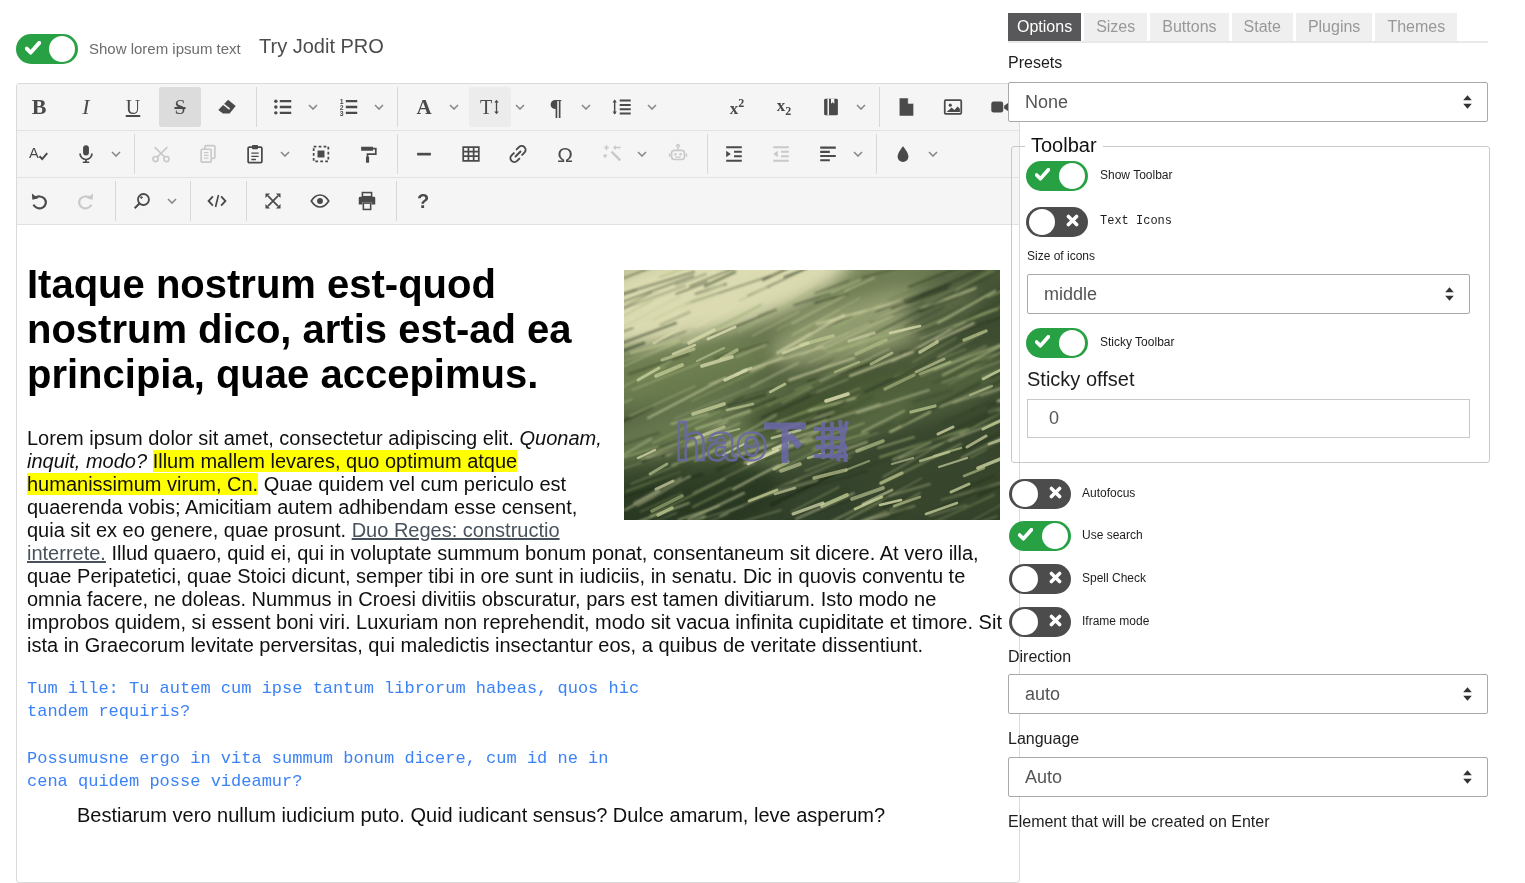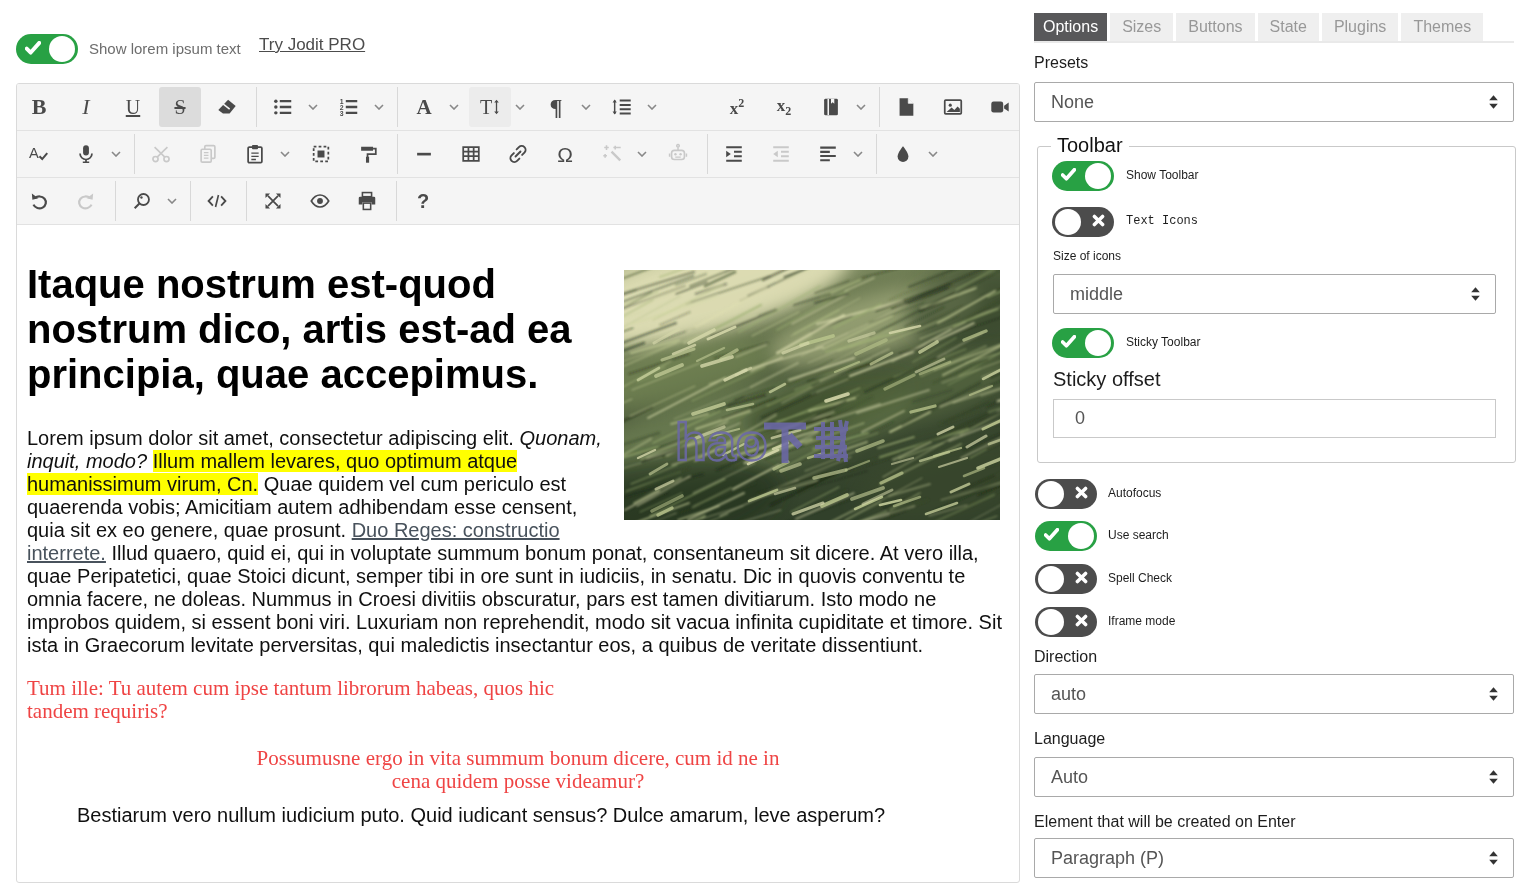--- a/index.html
+++ b/index.html
@@ -10,21 +10,21 @@
 .tgl.on { background:#28a144; }
 .tgl.off { background:#4c4c4c; }
 .tgl .knob { position:absolute; top:2px; width:26px; height:26px; border-radius:50%; background:#fff; }
 .tgl.on .knob { right:3px; }
 .tgl.off .knob { left:3px; }
 .tgl svg { position:absolute; top:7px; }
 .tgl.on svg { left:9px; }
 .tgl.off svg { right:9px; }
 
 #toplabel { position:absolute; left:89px; top:40px; font-size:15px; color:#6d6d6d; }
-#propro { position:absolute; left:259px; top:35px; font-size:17px; color:#4c4c4c; text-decoration:underline; }
+#propro { position:absolute; left:259px; top:35px; font-size:20px; color:#4c4c4c; }
 
 #editor { position:absolute; left:16px; top:83px; width:1004px; height:800px;
   border:1px solid #dadada; border-radius:3px; background:#fff; overflow:hidden; }
 .trow { height:47px; background:#f5f5f5; border-bottom:1px solid #e2e2e2;
   display:flex; align-items:center; padding-left:1px; }
 .tb { width:42px; height:40px; margin-right:5px; flex:none; display:flex;
   align-items:center; justify-content:center; color:#4a4a4a; border-radius:3px; }
 .grp { display:flex; margin-right:6px; flex:none; align-items:center; height:40px; color:#4a4a4a; }
 .grp .tb { margin-right:0; }
 .trig { width:18px; height:40px; display:flex; align-items:center; justify-content:center; flex:none; }
@@ -36,25 +36,25 @@
 .i { width:22px; height:22px; display:block; }
 .serif { font-family:"Liberation Serif", serif; font-size:22px; line-height:1; }
 
 #content { padding:1px 10px 0 10px; font-size:20px; color:#101010; }
 #content h1 { font-size:40px; margin:36px 0 30px 0; color:#000; }
 #content p { margin:20px 0; }
 #content .hl { background:#ffff00; }
 #content a.cl { color:#48525c; text-decoration:underline; }
 #imgf { float:right; width:376px; height:250px; margin:8px 9px 18px 12px; }
 #content blockquote { margin:20px 0 20px 50px; }
-#content pre { font-family:Liberation Serif, serif; font-size:21px; line-height:23px; margin:20px 0 11px 0; color:#ef4444; }
-#content pre + pre { margin-top:24px;text-align:center; }
+#content pre { font-family:Liberation Mono, monospace; font-size:17px; line-height:23px; margin:20px 0 11px 0; color:#3b82f6; }
+#content pre + pre { margin-top:24px; }
 #content blockquote:last-child { margin-top:11px; }
 
-#panel { position:absolute; left:1034px; top:13px; width:480px; height:870px; font-size:16px;text-align:center; }
+#panel { position:absolute; left:1008px; top:13px; width:480px; height:870px; font-size:16px;text-align:center; }
 #tabs { display:flex; }
 .tab { height:28px; padding:0 12px; display:flex; align-items:center; margin-right:3px;
   background:#efefef; color:#989898; font-size:16px; }
 .tab.sel { background:#58585a; color:#fff; padding:0 9px; }
 #tabline { height:2px; background:#e9e9e9; margin-top:0; }
 .plabel { position:absolute; left:0; font-size:16px; color:#1d1d1d; }
 .psel { position:absolute; border:1px solid #a9a9a9; border-radius:2px; background:#fff;
   font-size:18px; color:#555; display:flex; align-items:center; padding-left:16px; }
 .psel svg { position:absolute; right:14px; top:50%; margin-top:-8px; }
 .pinput { position:absolute; border:1px solid #c9c9c9; background:#fff; font-size:18px;
@@ -1021,16 +1021,13 @@
 
   <span class="plabel" style="top:635px;">Direction</span>
   <div class="psel" style="left:0; top:661px; width:480px; height:40px;">auto<svg width="11" height="16" viewBox="0 0 11 16">
         <path d="M1.2 6.2 L5.5 1.2 L9.8 6.2 Z M1.2 9.8 L5.5 14.8 L9.8 9.8 Z" fill="#333"></path>
       </svg></div>
   <span class="plabel" style="top:717px;">Language</span>
   <div class="psel" style="left:0; top:744px; width:480px; height:40px;">Auto<svg width="11" height="16" viewBox="0 0 11 16">
         <path d="M1.2 6.2 L5.5 1.2 L9.8 6.2 Z M1.2 9.8 L5.5 14.8 L9.8 9.8 Z" fill="#333"></path>
       </svg></div>
   <span class="plabel" style="top:800px;">Element that will be created on Enter</span>
-  <div class="psel" style="left:0; top:825px; width:480px; height:40px;">Paragraph (P)<svg width="11" height="16" viewBox="0 0 11 16">
-        <path d="M1.2 6.2 L5.5 1.2 L9.8 6.2 Z M1.2 9.8 L5.5 14.8 L9.8 9.8 Z" fill="#333"></path>
-      </svg></div>
 </div>
 
 </body></html>

